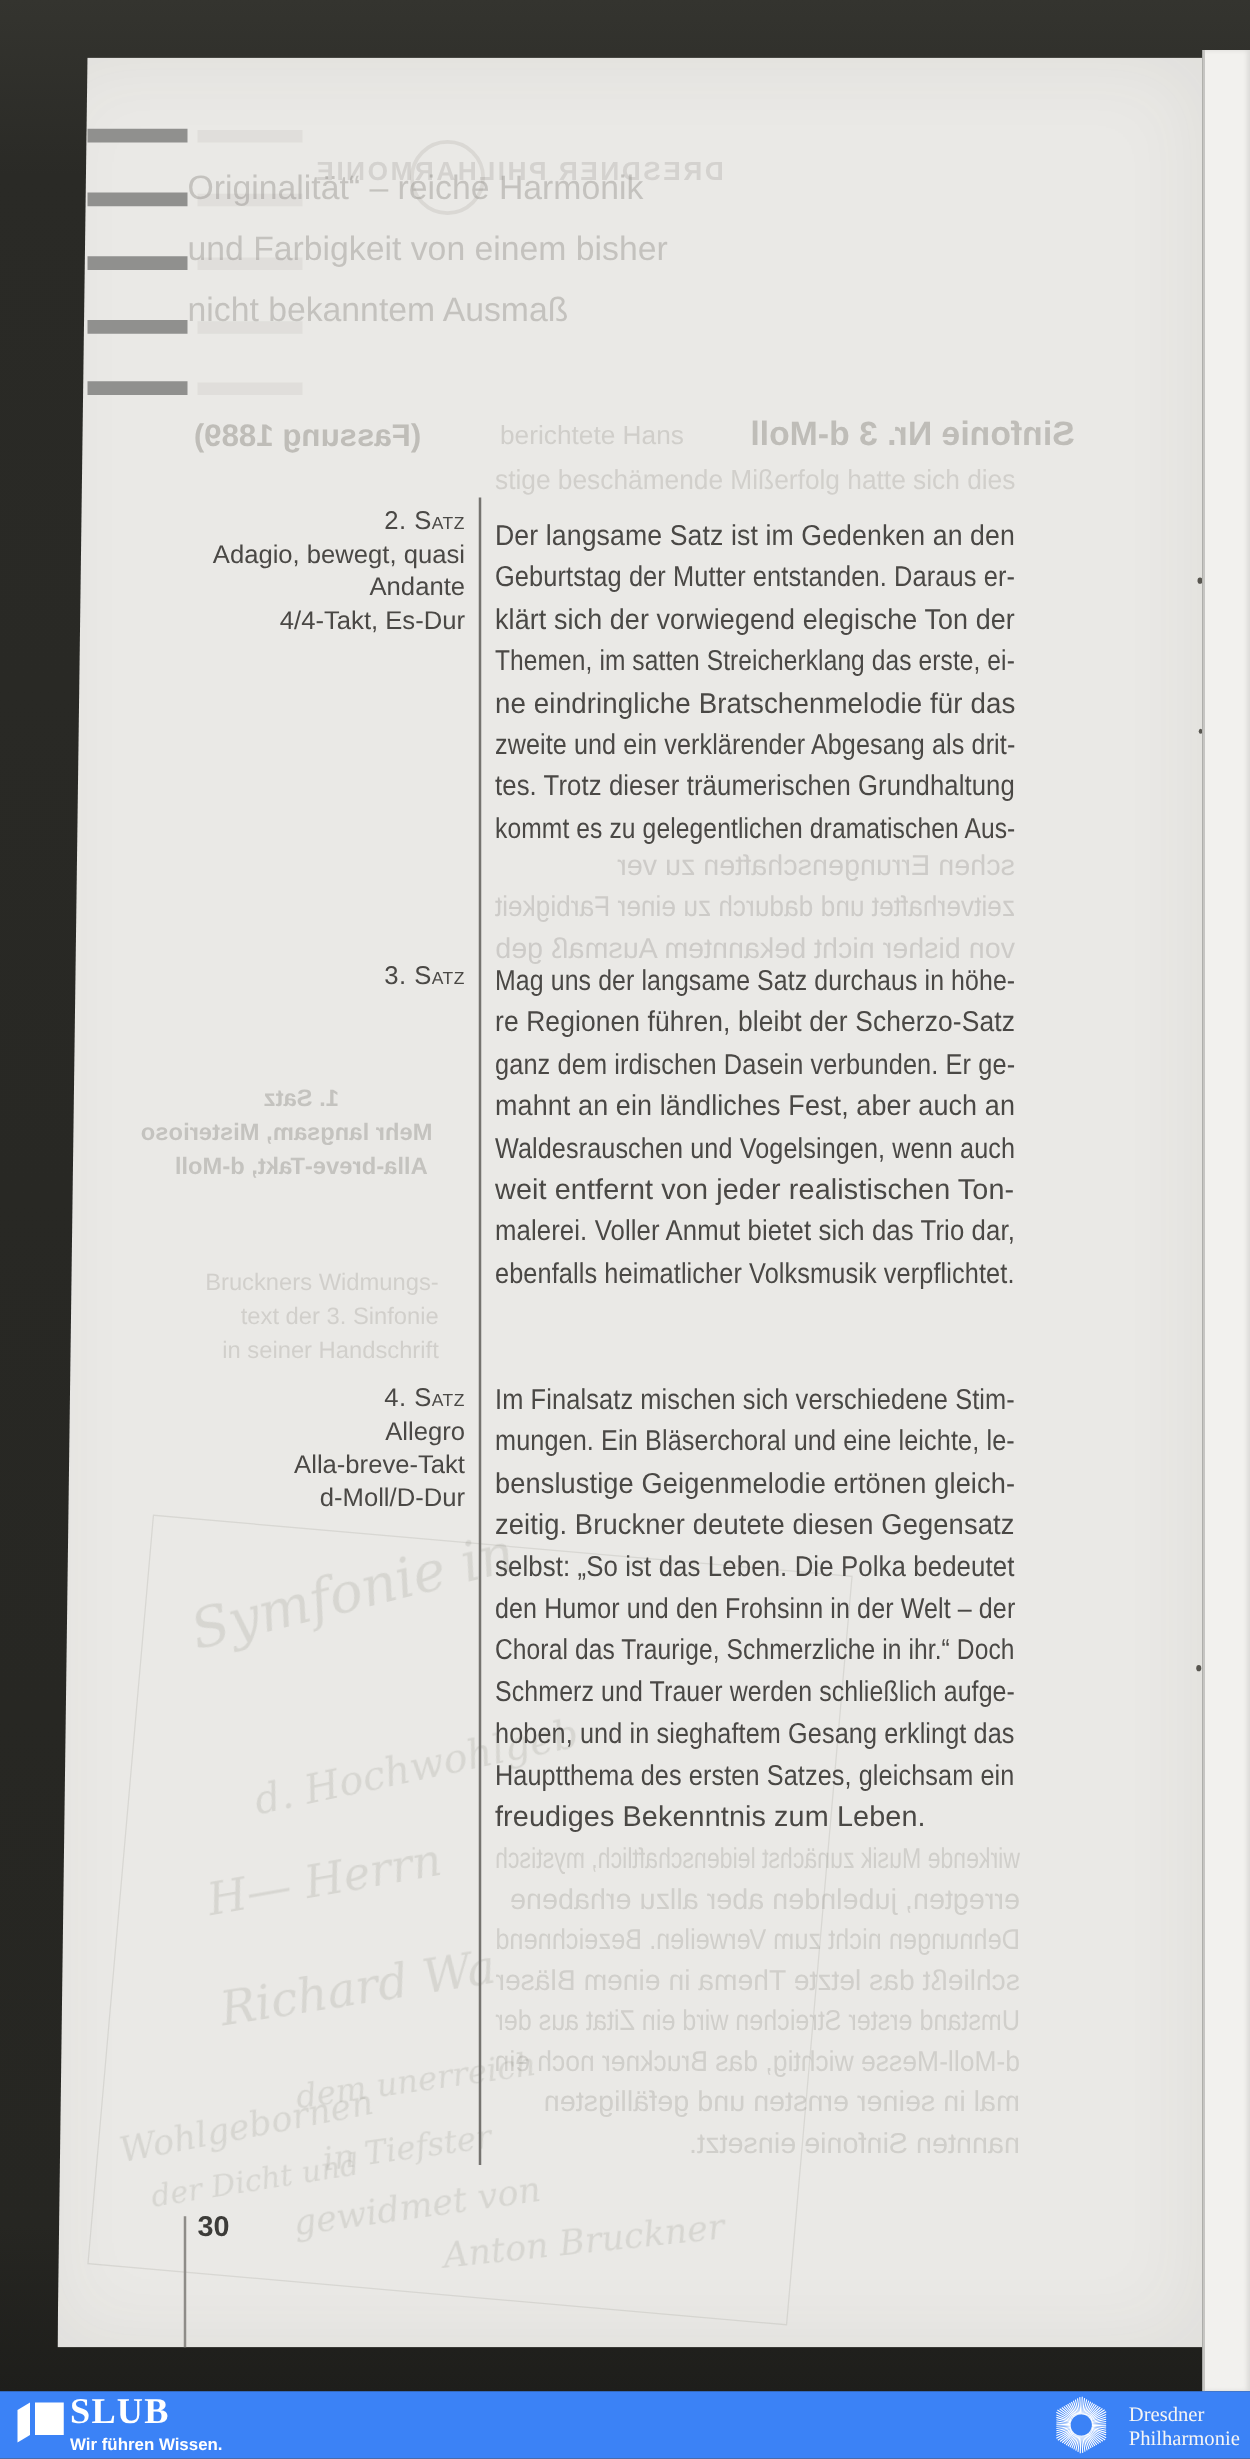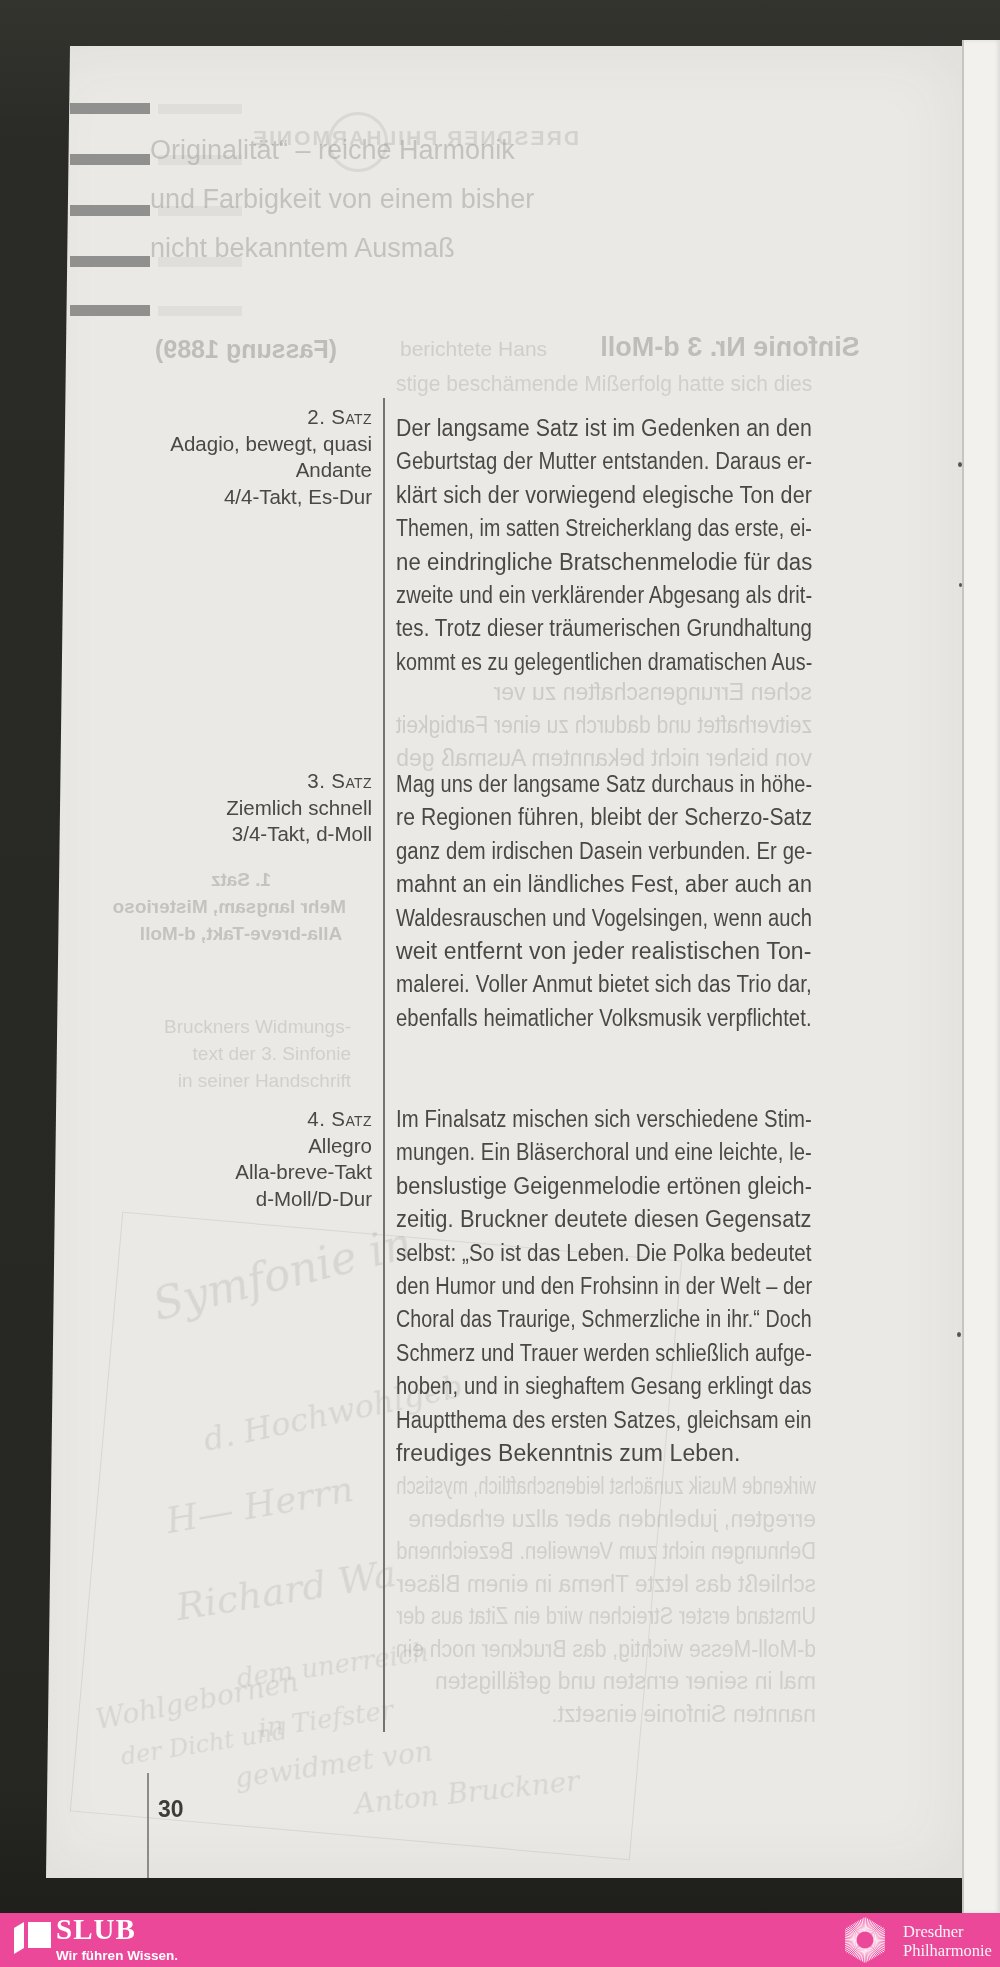--- a/index.html
+++ b/index.html
@@ -25,21 +25,21 @@
   .speck{position:absolute;width:4px;height:5px;border-radius:50%;background:#57554f;}
 
   
   .tl{white-space:nowrap;transform-origin:0 50%;}
   .para{position:absolute;left:360px;width:416px;font-size:23px;line-height:33.4px;color:#4a4845;letter-spacing:.1px;}
   .marg{position:absolute;left:40px;width:296px;font-size:20.5px;line-height:26.5px;color:#4a4845;text-align:right;}
   .marg .tl{transform-origin:100% 50%;}
   .marg-title{font-variant:small-caps;letter-spacing:.4px;}
   .divider{position:absolute;left:347px;top:352px;width:1.5px;height:1334px;background:#75736f;}
   .pageno-line{position:absolute;left:111px;top:1727px;width:2px;height:120px;background:#8e8c88;}
-  .pageno{position:absolute;left:122px;top:1722px;font-size:23px;font-weight:bold;color:#3d3c39;margin-top:28px;}
+  .pageno{position:absolute;left:122px;top:1722px;font-size:23px;font-weight:bold;color:#3d3c39;}
 
   
   .ghost{position:absolute;}
   .mirr{transform:scaleX(-1);}
   .g-quote{left:114px;top:80px;width:600px;font-size:27px;line-height:49px;color:rgba(134,131,125,.38);}
   .g-caps{left:214px;top:80px;width:330px;font-size:21px;font-weight:bold;letter-spacing:2px;
           color:rgba(125,122,116,.20);text-align:center;}
   .g-ring{left:292px;top:66px;width:54px;height:54px;border:3px solid rgba(125,122,116,.15);border-radius:50%;}
   .g-head-l{left:110px;top:289px;width:200px;font-size:25px;font-weight:bold;text-align:center;color:rgba(131,128,122,.42);}
   .g-head-r{left:464px;top:286px;width:460px;font-size:27px;font-weight:bold;text-align:center;color:rgba(131,128,122,.42);}
@@ -48,21 +48,21 @@
   .g-mid{left:360px;top:630px;width:416px;font-size:23px;line-height:33px;color:rgba(140,137,131,.30);filter:blur(.4px);}
   .g-marg-m{left:100px;top:820px;width:210px;font-size:19px;line-height:27px;font-weight:bold;
             text-align:center;color:rgba(131,128,122,.36);filter:blur(.4px);}
   .g-capt{left:100px;top:967px;width:215px;font-size:19px;line-height:27px;text-align:right;color:rgba(152,149,143,.30);filter:blur(.3px);}
   .g-bottom{left:360px;top:1424px;width:420px;font-size:23px;line-height:32.5px;color:rgba(140,137,131,.27);filter:blur(.5px);}
   .g-frame{left:59px;top:1189px;width:560px;height:600px;border:1px solid rgba(146,143,135,.20);transform:rotate(5deg);}
   .hw{position:absolute;font-family:"DejaVu Serif",serif;font-style:italic;color:rgba(120,117,108,.17);
       white-space:nowrap;filter:blur(.4px);}
 
   
-  .footer{position:absolute;left:0;top:1913px;width:1000px;height:54px;background:#ec4899;}
+  .footer{position:absolute;left:0;top:1913px;width:1000px;height:54px;background:#3b82f6;}
   .slub-icon{position:absolute;left:13px;top:7px;}
   .slub-word{position:absolute;left:56px;top:0px;font-family:"Liberation Serif",serif;
              font-weight:bold;font-size:29px;color:#fff;letter-spacing:1px;}
   .slub-tag{position:absolute;left:56px;top:35px;font-size:13.5px;font-weight:bold;color:#fff;}
   .phil-logo{position:absolute;left:840px;top:2px;}
   .phil-text{position:absolute;left:903px;top:9px;font-family:"Liberation Serif",serif;
              font-size:16.5px;line-height:19px;color:#f5f5f5;}
 </style>
 </head>
 <body>
@@ -147,24 +147,20 @@
       <div class="tl" style="transform: scaleX(0.9348);">klärt sich der vorwiegend elegische Ton der</div>
       <div class="tl" style="transform: scaleX(0.8525);">Themen, im satten Streicherklang das erste, ei-</div>
       <div class="tl" style="transform: scaleX(0.963);">ne eindringliche Bratschenmelodie für das</div>
       <div class="tl" style="transform: scaleX(0.8739);">zweite und ein verklärender Abgesang als drit-</div>
       <div class="tl" style="transform: scaleX(0.8927);">tes. Trotz dieser träumerischen Grundhaltung</div>
       <div class="tl" style="transform: scaleX(0.856);">kommt es zu gelegentlichen dramatischen Aus-</div>
     </div>
 
   <div class="marg" style="top:722px">
     <div class="tl marg-title">3. Satz</div>
-    <div>
-        <div class="tl">Ziemlich schnell</div>
-        <div class="tl">3/4-Takt, d-Moll</div>
-      </div>
   </div>
   <div class="para" style="top:722px">
       <div class="tl" style="transform: scaleX(0.8649);">Mag uns der langsame Satz durchaus in höhe-</div>
       <div class="tl" style="transform: scaleX(0.9183);">re Regionen führen, bleibt der Scherzo-Satz</div>
       <div class="tl" style="transform: scaleX(0.8814);">ganz dem irdischen Dasein verbunden. Er ge-</div>
       <div class="tl" style="transform: scaleX(0.9369);">mahnt an ein ländliches Fest, aber auch an</div>
       <div class="tl" style="transform: scaleX(0.8758);">Waldesrauschen und Vogelsingen, wenn auch</div>
       <div class="tl" style="transform: scaleX(1);">weit entfernt von jeder realistischen Ton-</div>
       <div class="tl" style="transform: scaleX(0.8946);">malerei. Voller Anmut bietet sich das Trio dar,</div>
       <div class="tl" style="transform: scaleX(0.8795);">ebenfalls heimatlicher Volksmusik verpflichtet.</div>

